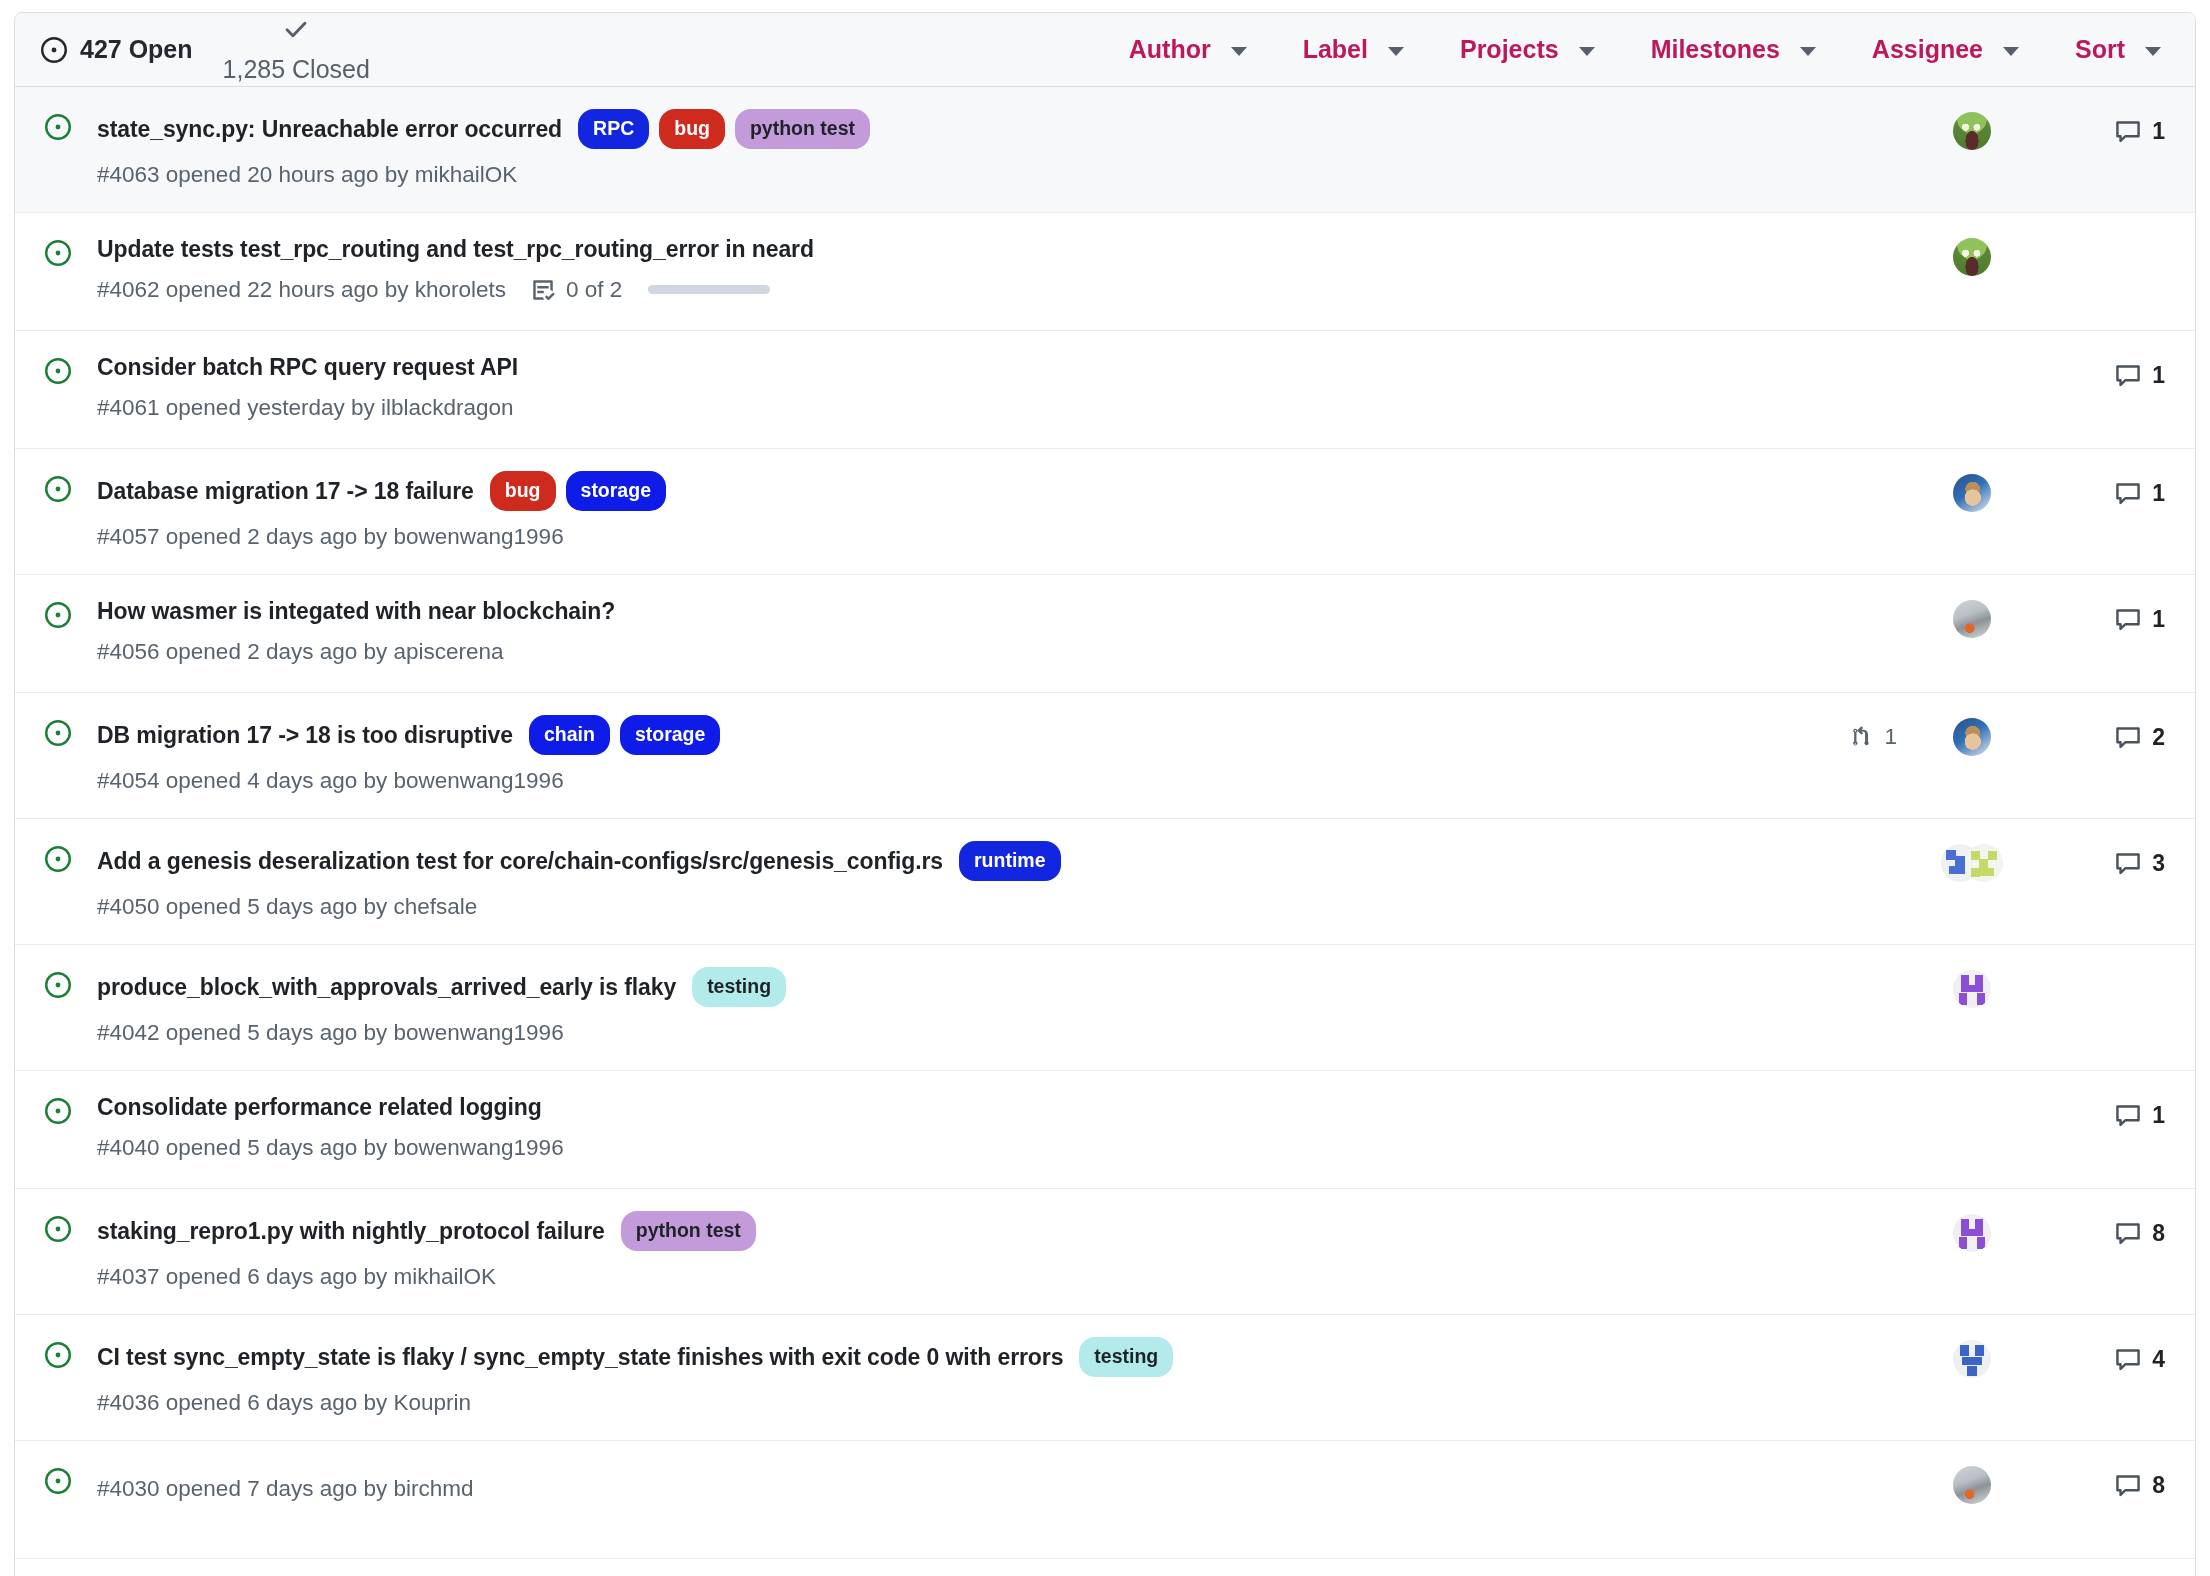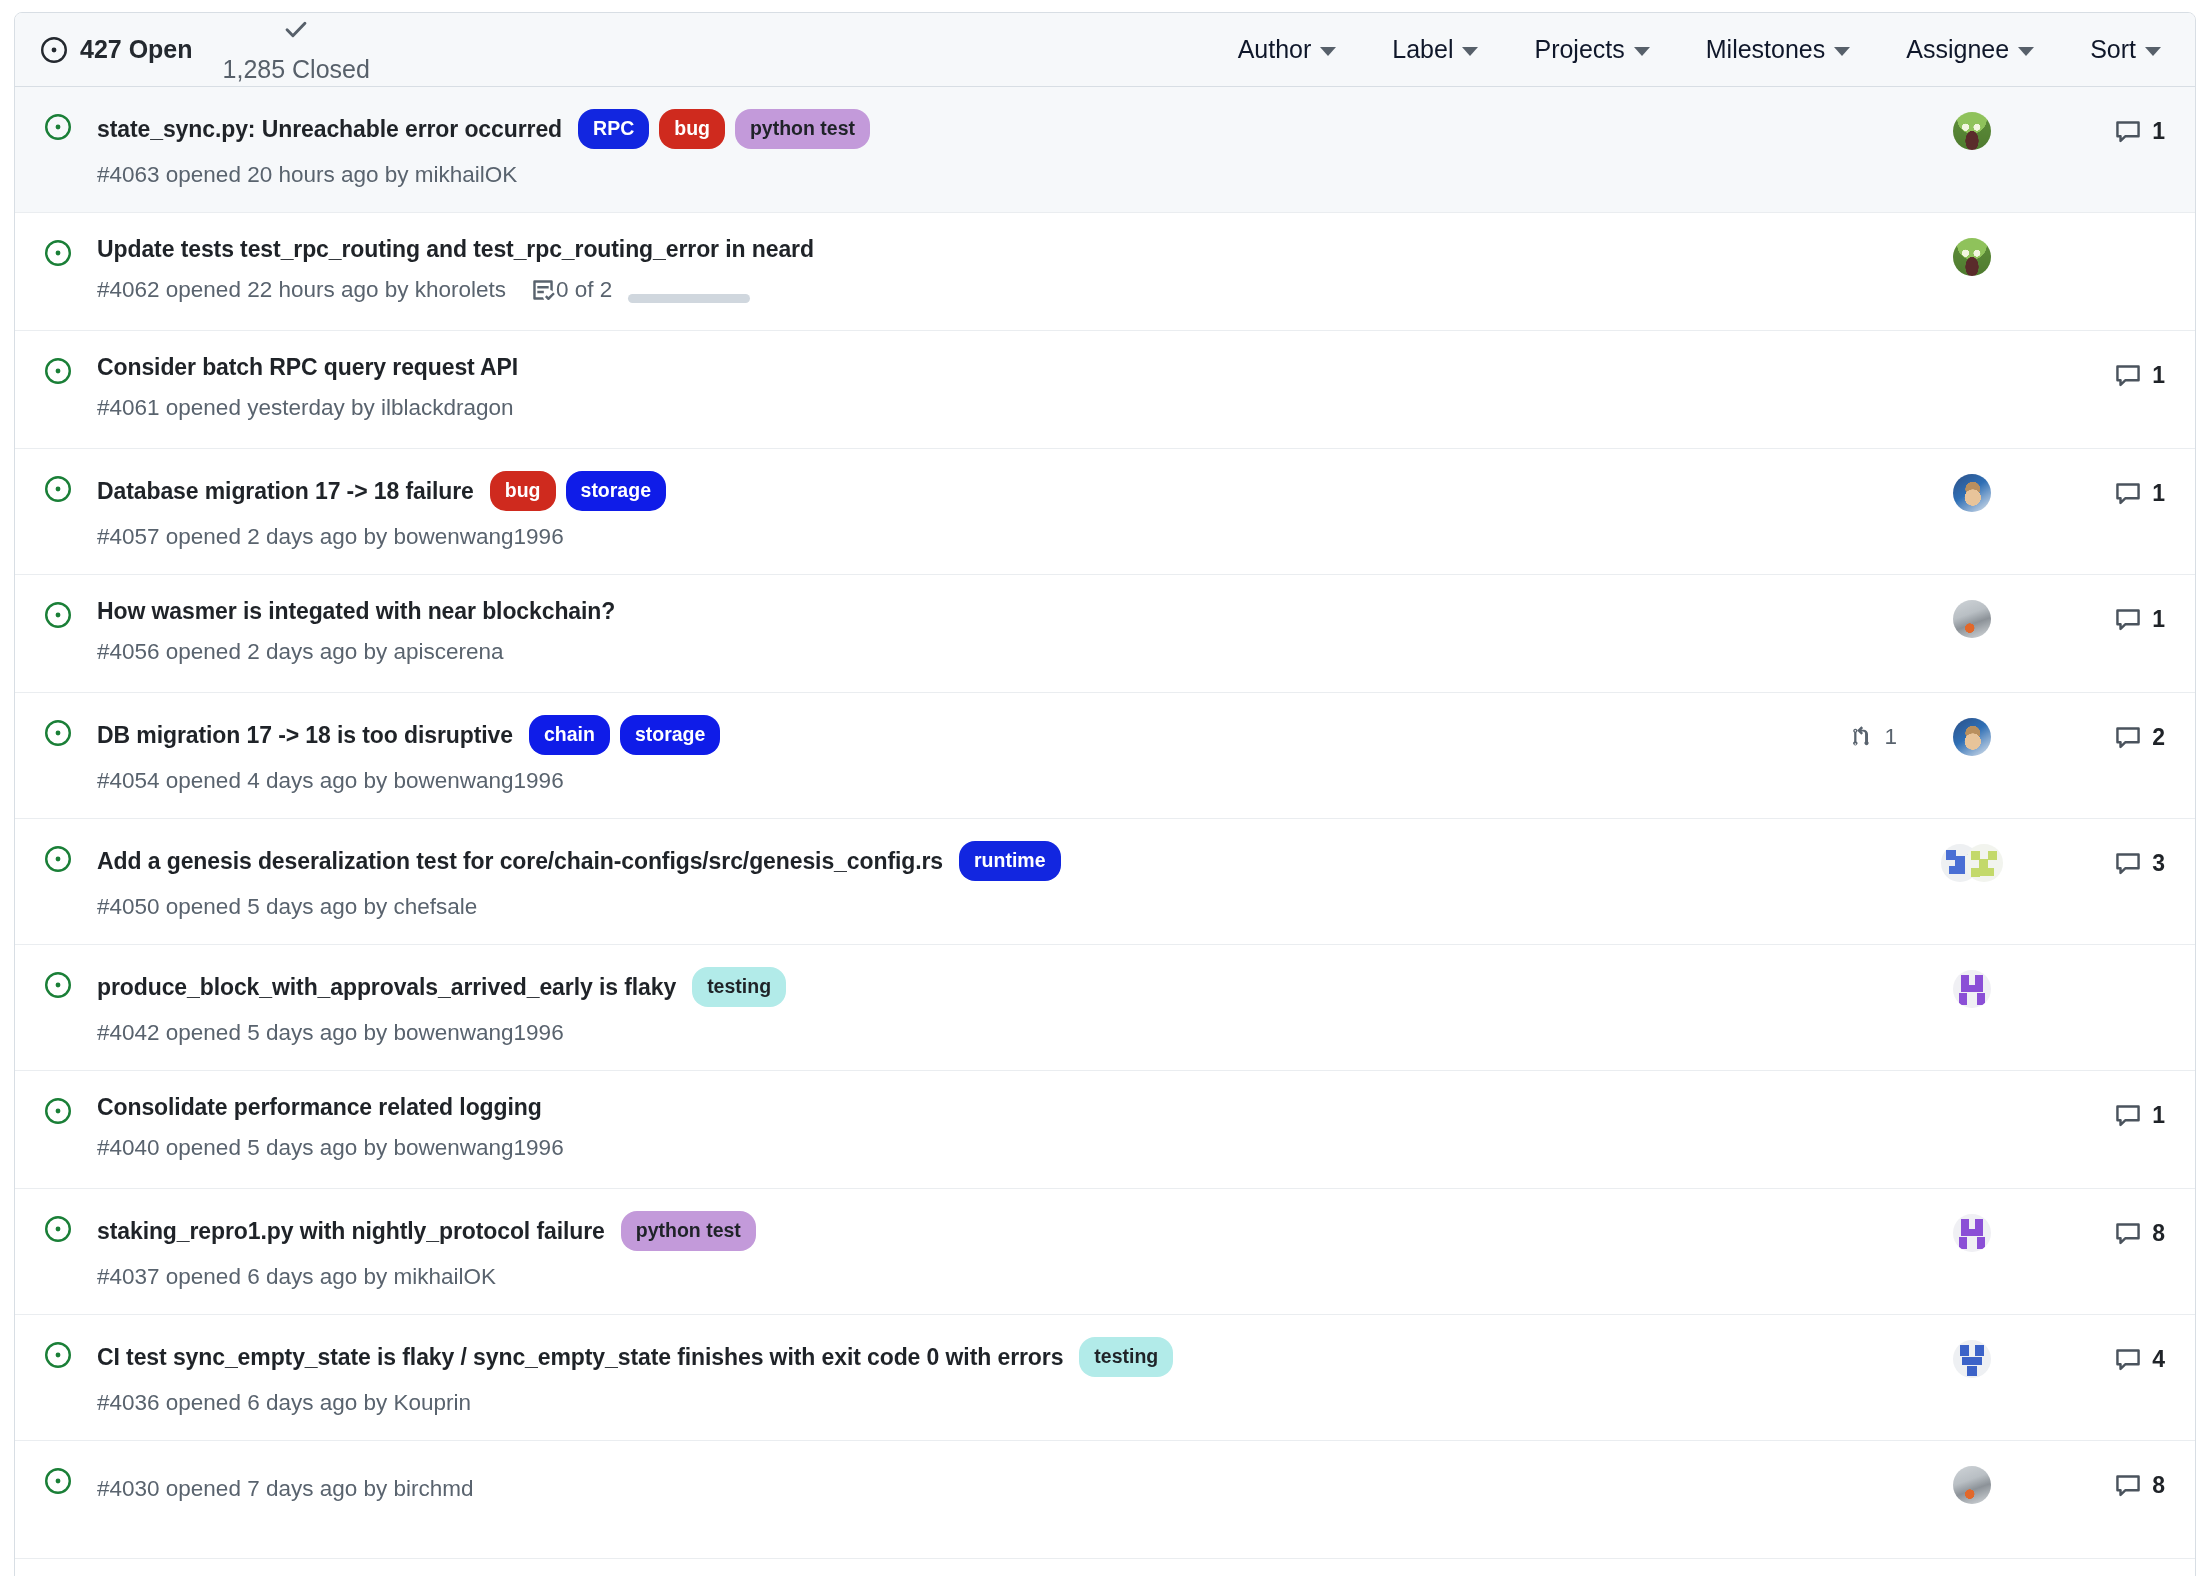--- a/index.html
+++ b/index.html
@@ -57,26 +57,27 @@
   .header-spacer { flex: 1; }
 
   .dropdown-row {
     display: flex;
     align-items: center;
     gap: 0px;
   }
   .dd {
     display: flex;
     align-items: center;
-    gap: 9px;
+    gap: 20px;
     font-size: 25px;
-    color: #0f172a;
+    color: #be185d;
     cursor: pointer;
     padding: 0 28px;
     white-space: nowrap;
+    font-weight: bold;
   }
   .dd:last-child { padding-right: 4px; }
   .caret {
     width: 0; height: 0;
     border-left: 8px solid transparent;
     border-right: 8px solid transparent;
     border-top: 9px solid #57606a;
     display: inline-block;
     margin-top: 4px;
   }
@@ -141,21 +142,22 @@
     display: flex;
     align-items: center;
     font-size: 22.5px;
     color: #59636e;
     gap: 0;
   }
   .meta-text { white-space: nowrap; }
 
   .tasks {
     display: inline-flex;
-    align-items: flex-end;
+    align-items: center;
+    gap: 10px;
     margin-left: 24px;
   }
   .tasks-count { font-size: 22.5px; color: #59636e; }
   .progress-track {
     width: 122px;
     height: 9px;
     border-radius: 6px;
     background: #d0d7de;
     margin-left: 16px;
   }

